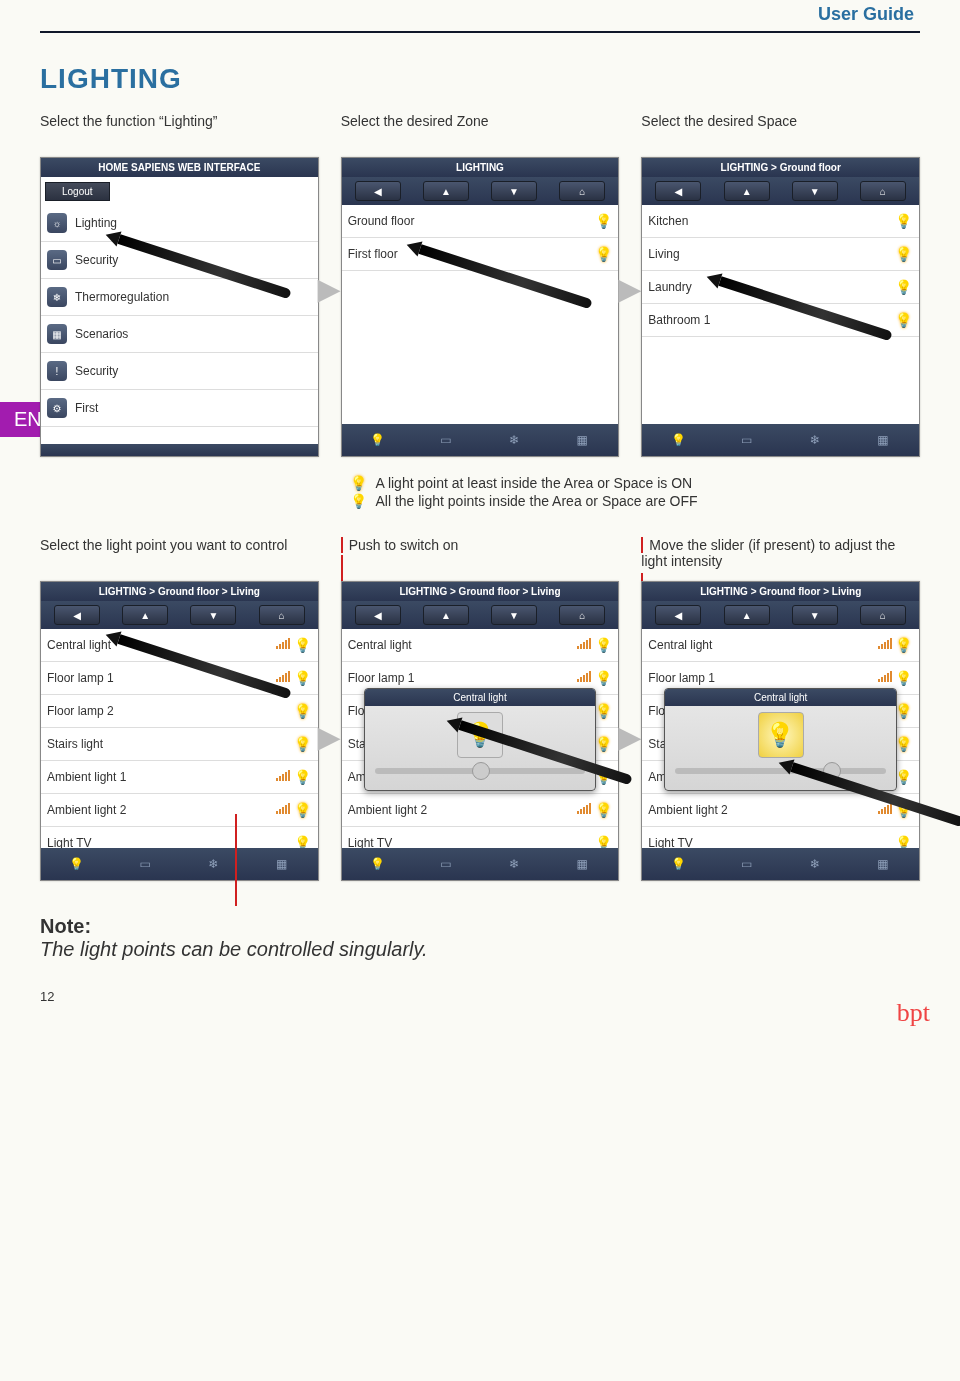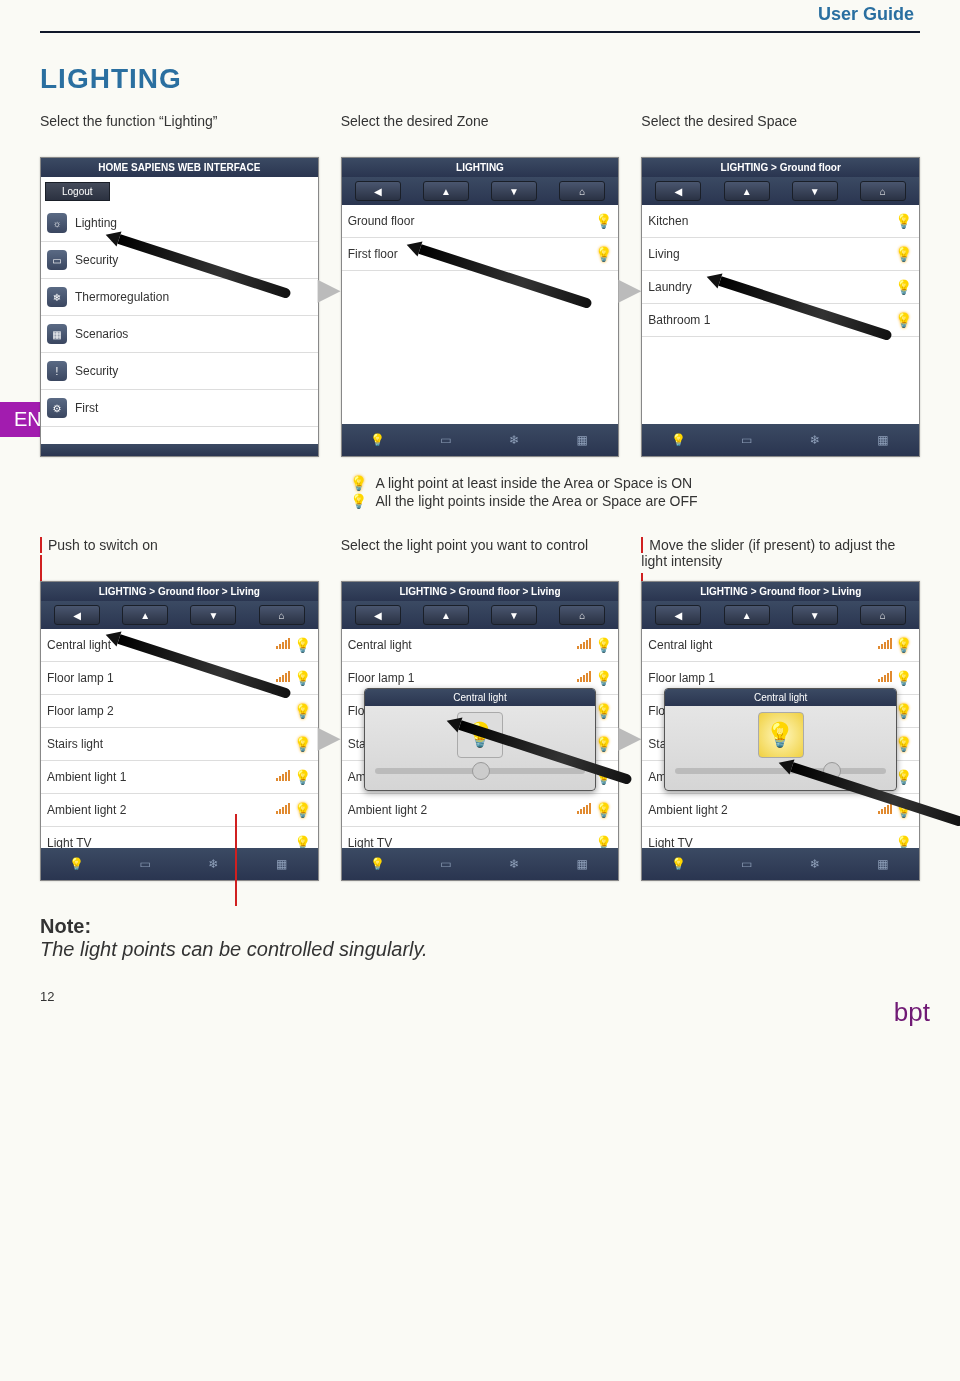--- a/index.html
+++ b/index.html
@@ -39,21 +39,21 @@
   .popup { position:absolute; left: 22px; right:22px; top: 106px; background: linear-gradient(#e9e9e9,#d5d5d5); border:1px solid #555; border-radius:4px; padding: 6px; box-shadow: 0 2px 6px rgba(0,0,0,.4); }
   .popup-title { background: linear-gradient(#3b4a63,#2a3550); color:#fff; font-size:10px; text-align:center; padding:3px 0; margin:-6px -6px 6px -6px; border-radius:3px 3px 0 0;}
   .popup-bulb { width:46px; height:46px; margin: 6px auto; border:1px solid #aaa; border-radius:4px; background:#ddd; display:flex;align-items:center;justify-content:center; font-size:24px;}
   .popup-bulb.on { background: radial-gradient(#fff8c0,#f0d040); }
   .slider-track { height:6px; background:#bbb; border-radius:3px; margin: 10px 4px; position:relative; }
   .slider-thumb { width:18px; height:18px; background:#ccc; border:1px solid #999; border-radius:50%; position:absolute; top:-6px; }
   .red-line { position:absolute; border-left:2px solid #d02020; }
   .red-caption-anchor { position: relative; }
   .red-vert-caption { position:absolute; width:2px; background:#d02020; }
   .dimmer-caption { font-size:14px; margin-top:10px; }
-  .bpt-logo { position:absolute; right: 30px; bottom: 16px; font-family: Liberation Sans, sans-serif; font-size: 26px; color: #701a75; }
+  .bpt-logo { position:absolute; right: 30px; bottom: 16px; font-family: Liberation Serif, serif; font-size: 26px; color: #ef4444; }
   .pen { position:absolute; width:180px; height:10px; background:linear-gradient(90deg,#000,#333 60%,#111); border-radius: 0 50px 50px 0; transform-origin: left center; }
   .pen::before{content:""; position:absolute; left:-14px; top:-3px; width:0;height:0; border-top:8px solid transparent; border-bottom:8px solid transparent; border-right:14px solid #111;}
   .tri-col { position: relative; }
 </style>
 </head>
 <body>
 
 <div class="page">
 
   <div class="header-title">User Guide</div>
@@ -177,26 +177,26 @@
         <span class="bulb on">💡</span>
         <span>A light point at least inside the Area or Space is ON</span>
       </div>
     <div class="legend-row">
         <span class="bulb off">💡</span>
         <span>All the light points inside the Area or Space are OFF</span>
       </div>
   </div>
 
   <div class="row3">
+    <div class="col">
+        <div class="caption">Select the  light point you want to control</div>
+      </div>
     <div class="col red-caption-anchor">
       <div class="caption"><span style="border-left:2px solid #d02020; padding-left:6px; position:relative;"><span>Push to switch on</span><span class="red-vert-caption" style="left:-2px; top:18px; height:196px;"></span></span></div>
     </div>
-    <div class="col">
-        <div class="caption">Select the  light point you want to control</div>
-      </div>
     <div class="col red-caption-anchor">
       <div class="caption"><span style="border-left:2px solid #d02020; padding-left:6px; position:relative;"><span>Move the  slider (if present) to adjust  the light intensity</span><span class="red-vert-caption" style="left:-2px; top:36px; height:220px;"></span></span></div>
     </div>
   </div>
 
   <div class="row3">
 
     <div class="col tri-col">
       <div class="phone">
         <div class="phone-title">LIGHTING &gt; Ground floor &gt; Living</div>

